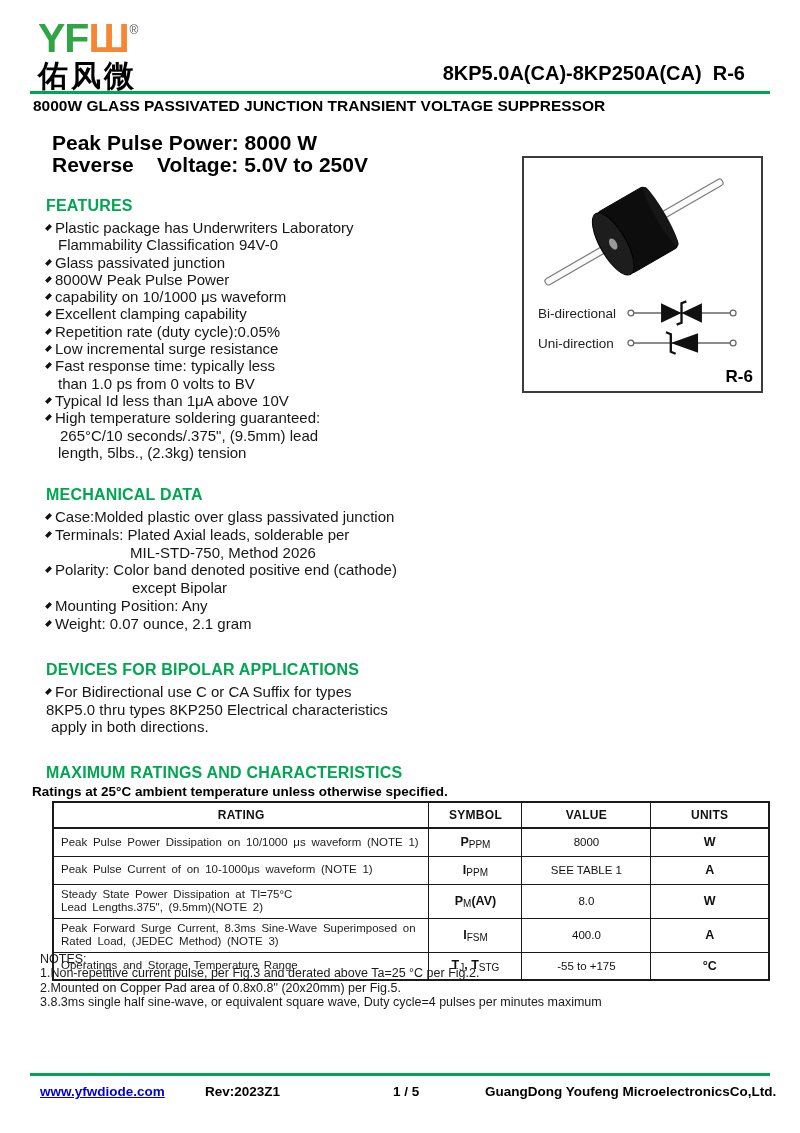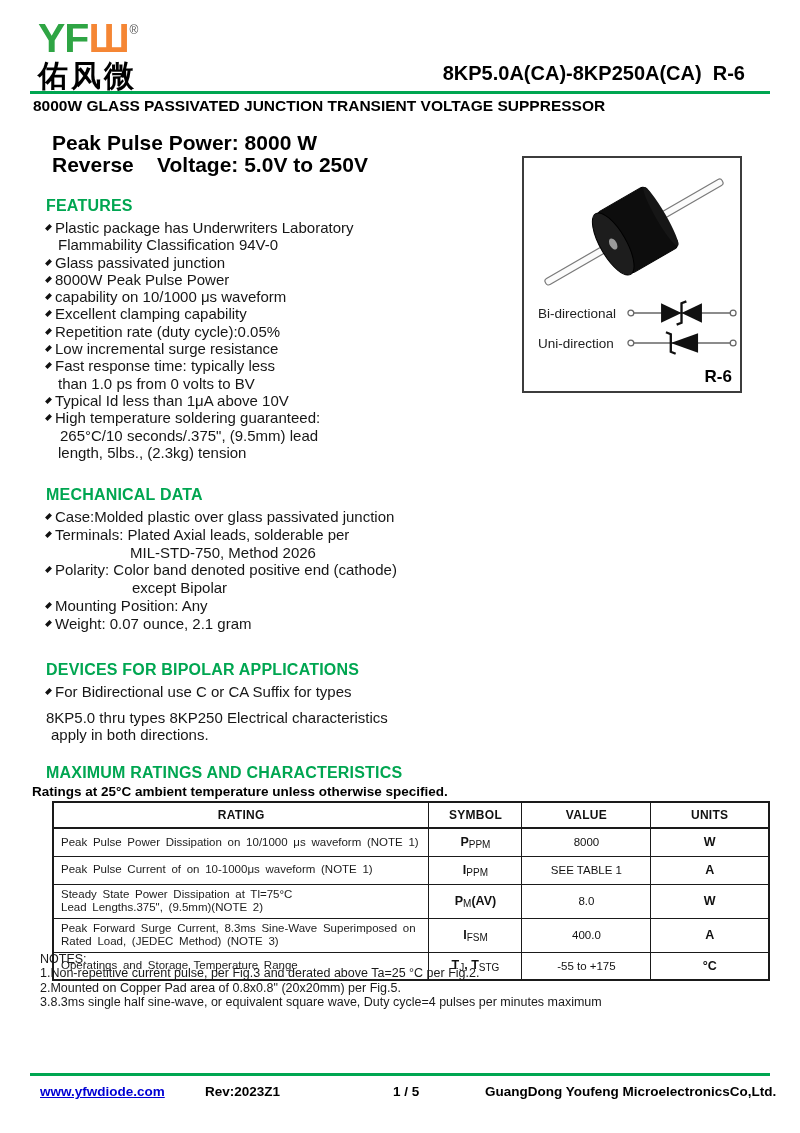--- a/index.html
+++ b/index.html
@@ -27,21 +27,21 @@
   .list .li{display:flex;align-items:flex-start;font-size:15px;line-height:17.3px;color:#161616;}
   .list .bullet{width:5px;height:5px;background:#111;flex:none;margin:6px 4px 0 0;
                 transform:rotate(45deg) scale(.7,1.25);}
   .features{position:absolute;left:46px;top:197px;width:440px;}
   .mechanical{position:absolute;left:46px;top:486px;width:470px;}
   .mechanical .li{line-height:17.8px;}
   .bipolar{position:absolute;left:46px;top:661px;width:470px;}
   .bipolar .li{line-height:17.6px;}
 
   
-  .pkgbox{position:absolute;left:522px;top:156px;width:220px;height:237px;border:2px solid #3c3c3c;box-sizing:border-box;background:#fff;}
+  .pkgbox{position:absolute;left:522px;top:156px;width:241px;height:237px;border:2px solid #3c3c3c;box-sizing:border-box;background:#fff;}
   .pkg-img{position:absolute;left:0;top:2px;width:219px;height:138px;}
   .sym-row{position:absolute;left:14px;display:flex;align-items:center;}
   .sym-row.bi{top:142px;}
   .sym-row.uni{top:172px;}
   .sym-label{font-size:13.5px;color:#222;width:88px;}
   .pkg-name{position:absolute;right:8px;bottom:4px;font-size:17px;font-weight:bold;color:#000;}
 
   
   .ratings-head{position:absolute;left:46px;top:764px;}
   .ratings-cond{position:absolute;left:32px;top:784px;font-size:13.5px;font-weight:bold;color:#000;}
@@ -208,21 +208,21 @@
       </div>
   </section>
 
   <section class="bipolar list">
     <h2 class="green">DEVICES FOR BIPOLAR APPLICATIONS</h2>
     <div>
         <div class="li">
           <span class="bullet"></span>
           <span>For Bidirectional use C or CA Suffix for types</span>
         </div>
-        <div class="li" style="padding-left: 0px; margin-top: 8px;">
+        <div class="li" style="padding-left: 0px;">
           <span>8KP5.0 thru types 8KP250 Electrical characteristics</span>
         </div>
         <div class="li" style="padding-left: 5px;">
           <span>apply in both directions.</span>
         </div>
       </div>
   </section>
 
   <div class="ratings-head">
     <h2 class="green">MAXIMUM RATINGS AND CHARACTERISTICS</h2>

